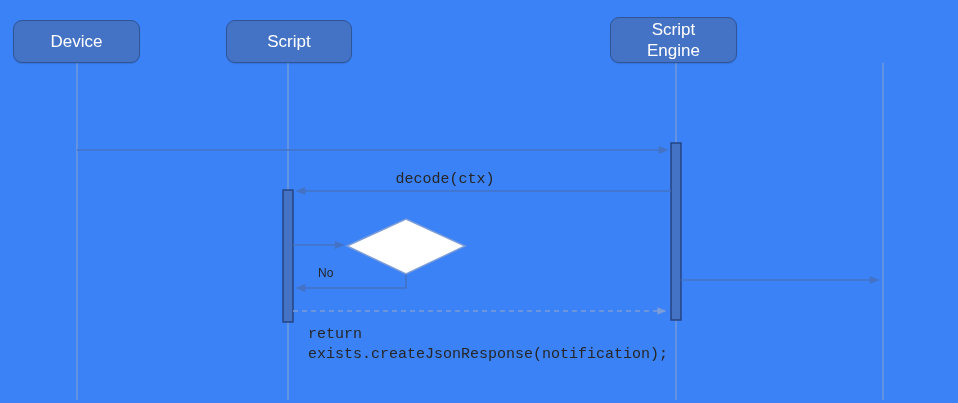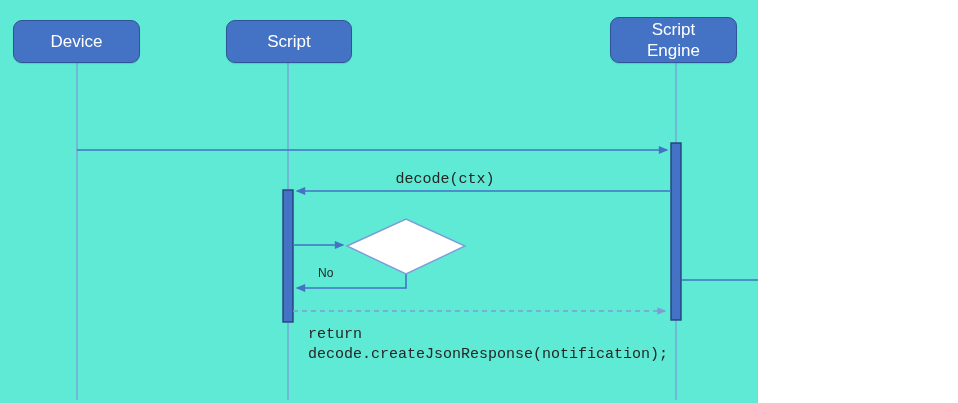--- a/index.html
+++ b/index.html
@@ -2,23 +2,23 @@
 <html><head>
 <meta charset="utf-8">
 <style>
   html, body {
     margin: 0;
     padding: 0;
     background: #ffffff;
   }
   .stage {
     position: relative;
-    width: 758px;
+    width: 958px;
     height: 403px;
-    background: #5eead4;
+    background: #3b82f6;
     font-family: "Liberation Sans", sans-serif;
     overflow: hidden;
   }
   .stage svg.canvas {
     position: absolute;
     left: 0;
     top: 0;
   }
   .actor {
     position: absolute;
@@ -114,15 +114,15 @@
     <span>Script</span>
   </div>
   <div class="actor" id="actor-script-engine">
     <span>Script
 Engine</span>
   </div>
 
   <div class="label" id="label-decode">decode(ctx)</div>
   <div class="label" id="label-no">No</div>
   <div class="label" id="label-return">return
-decode.createJsonResponse(notification);</div>
+exists.createJsonResponse(notification);</div>
 
 </div>
 
 </body></html>

